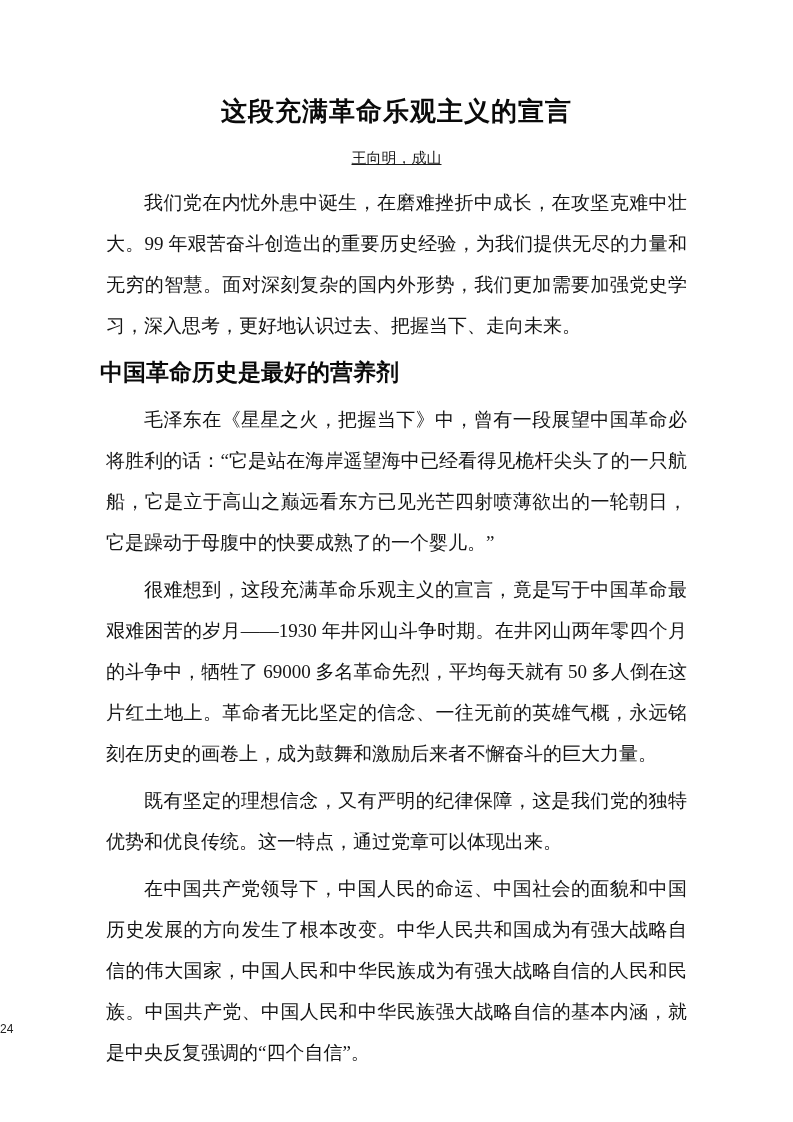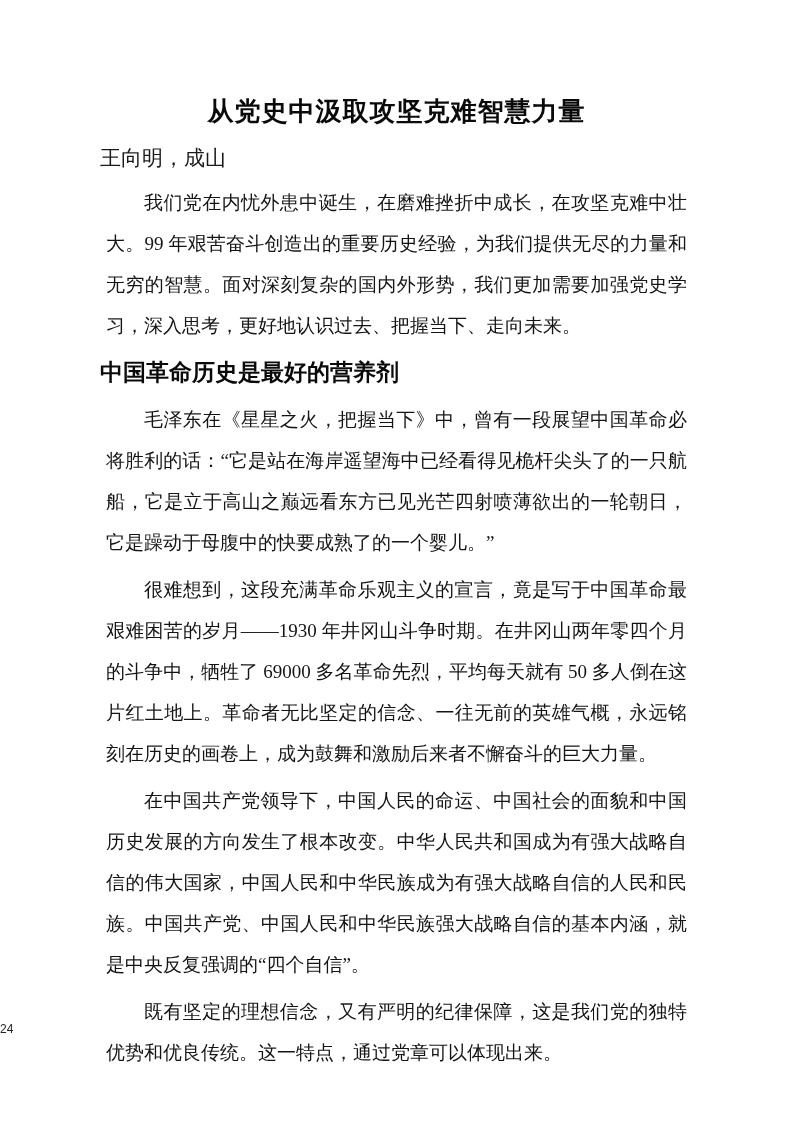--- a/index.html
+++ b/index.html
@@ -23,23 +23,25 @@
     margin: 0;
     font-size: 26px;
     font-weight: 700;
     text-align: center;
     line-height: 40px;
     letter-spacing: 1px;
     color: #0a0a0a;
   }
   .doc-author {
     margin: 13px 0 0 0;
-    font-size: 21px;
+    font-size: 15px;
+    text-align: center;
     line-height: 26px;
     color: #1a1a1a;
+    text-decoration: underline;
   }
   .doc-body {
     margin-top: 11px;
   }
   .para {
     margin: 6px;
     font-size: 19px;
     line-height: 41px;
     text-align: justify;
     text-justify: inter-ideograph;
@@ -61,32 +63,32 @@
     top: 1022px;
     font-size: 12px;
     font-family: "Liberation Sans", "DejaVu Sans", sans-serif;
     color: #222222;
   }
 </style>
 </head>
 <body>
 
 <div class="page">
-  <h1 class="doc-title">从党史中汲取攻坚克难智慧力量</h1>
+  <h1 class="doc-title">这段充满革命乐观主义的宣言</h1>
 
   <div class="doc-author">王向明，成山</div>
 
   <div class="doc-body">
     <p class="para">我们党在内忧外患中诞生，在磨难挫折中成长，在攻坚克难中壮大。99 年艰苦奋斗创造出的重要历史经验，为我们提供无尽的力量和无穷的智慧。面对深刻复杂的国内外形势，我们更加需要加强党史学习，深入思考，更好地认识过去、把握当下、走向未来。</p>
 
     <h2 class="para section-heading">中国革命历史是最好的营养剂</h2>
 
     <p class="para">毛泽东在《星星之火，把握当下》中，曾有一段展望中国革命必将胜利的话：“它是站在海岸遥望海中已经看得见桅杆尖头了的一只航船，它是立于高山之巅远看东方已见光芒四射喷薄欲出的一轮朝日，它是躁动于母腹中的快要成熟了的一个婴儿。”</p>
 
     <p class="para">很难想到，这段充满革命乐观主义的宣言，竟是写于中国革命最艰难困苦的岁月——1930 年井冈山斗争时期。在井冈山两年零四个月的斗争中，牺牲了 69000 多名革命先烈，平均每天就有 50 多人倒在这片红土地上。革命者无比坚定的信念、一往无前的英雄气概，永远铭刻在历史的画卷上，成为鼓舞和激励后来者不懈奋斗的巨大力量。</p>
 
+    <p class="para">既有坚定的理想信念，又有严明的纪律保障，这是我们党的独特优势和优良传统。这一特点，通过党章可以体现出来。</p>
+
     <p class="para">在中国共产党领导下，中国人民的命运、中国社会的面貌和中国历史发展的方向发生了根本改变。中华人民共和国成为有强大战略自信的伟大国家，中国人民和中华民族成为有强大战略自信的人民和民族。中国共产党、中国人民和中华民族强大战略自信的基本内涵，就是中央反复强调的“四个自信”。</p>
-
-    <p class="para">既有坚定的理想信念，又有严明的纪律保障，这是我们党的独特优势和优良传统。这一特点，通过党章可以体现出来。</p>
   </div>
 
   <div class="page-footer">24</div>
 </div>
 
 </body></html>

